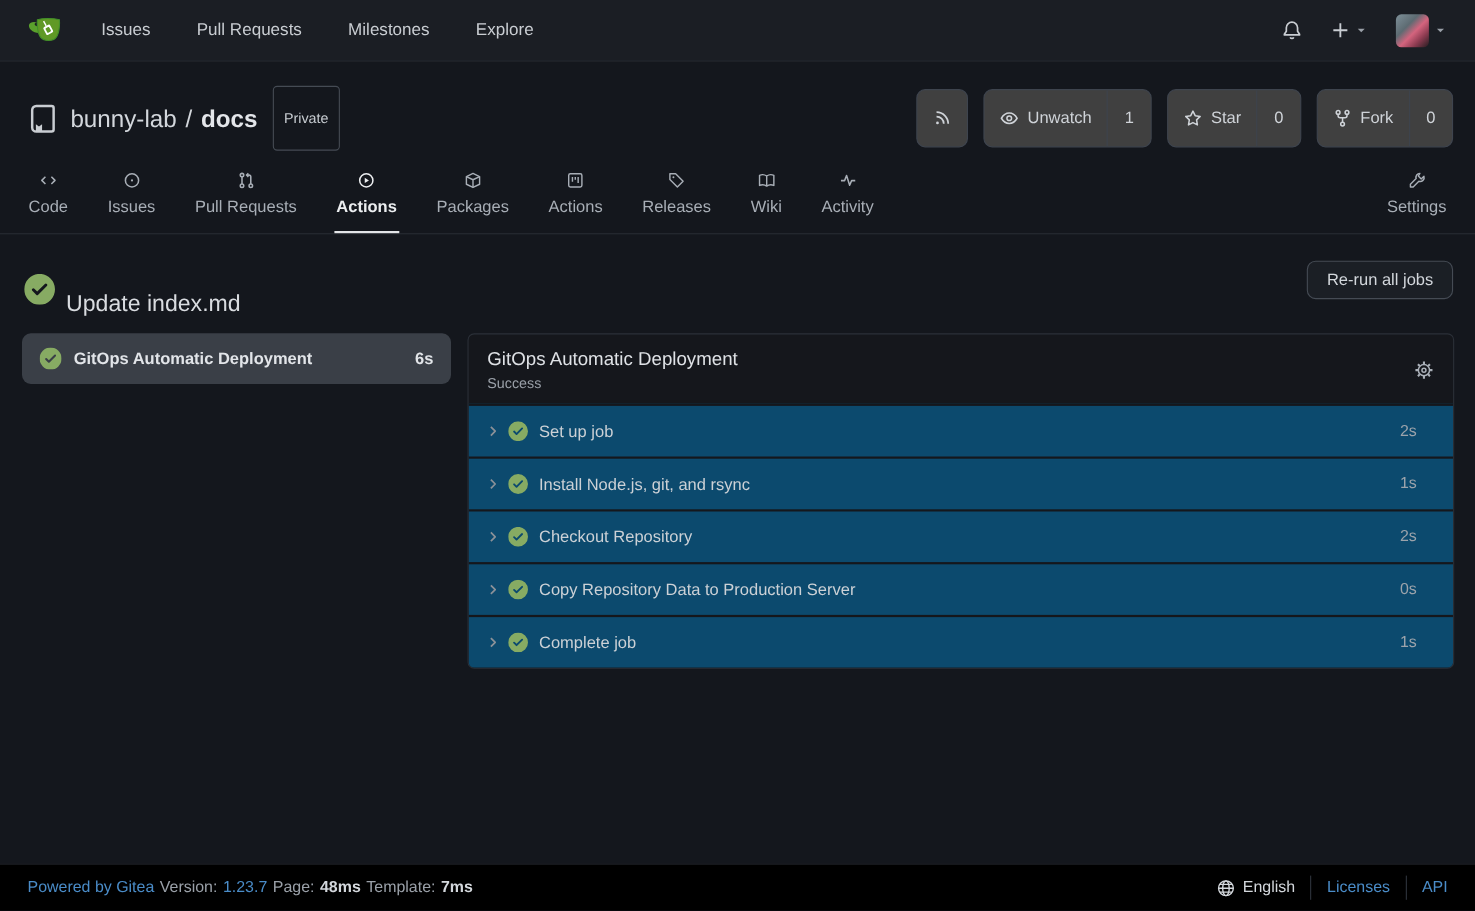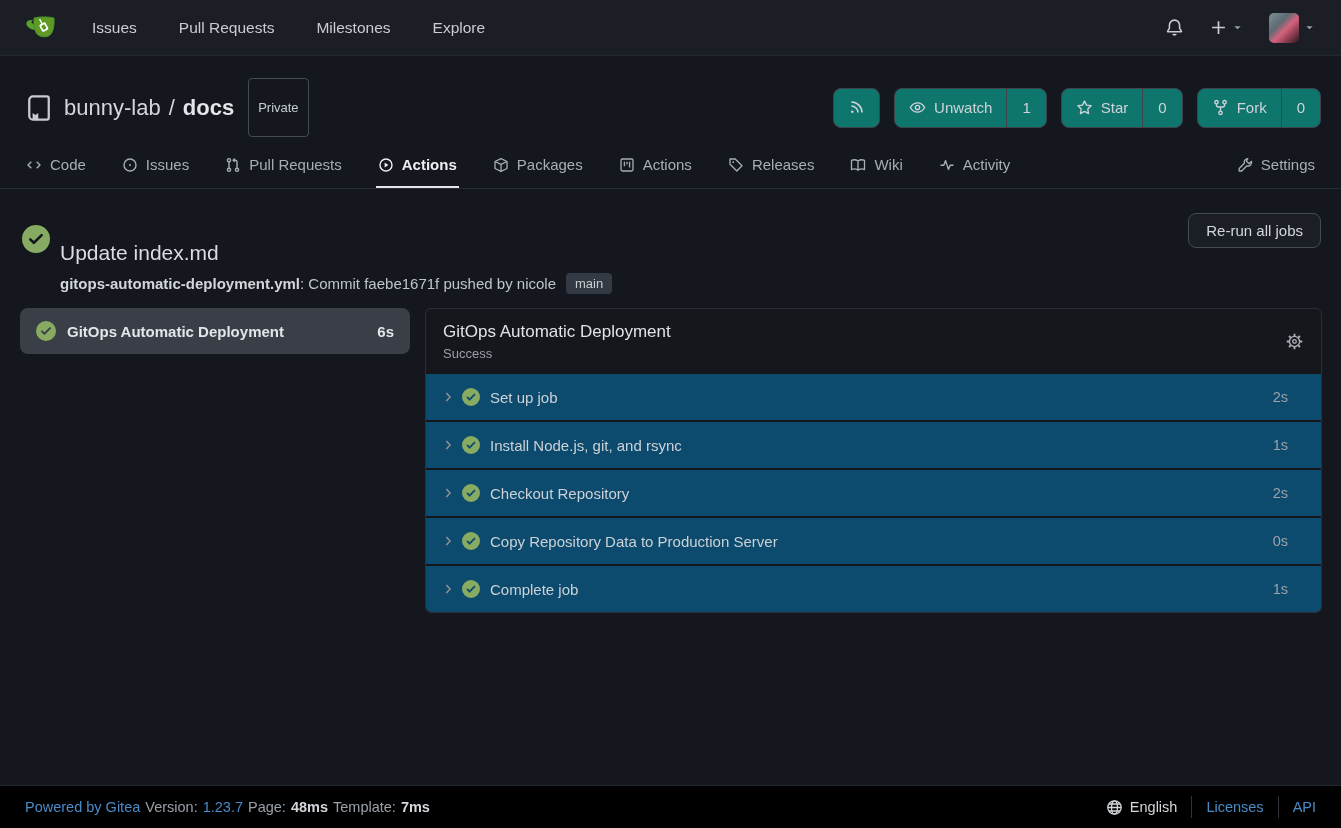--- a/index.html
+++ b/index.html
@@ -49,23 +49,23 @@
     color: #c7ccd1;
     border: 1px solid #454b54;
     border-radius: 4px;
     padding: 21px 9px;
   }
   .repo-actions { margin-left: auto; display: flex; align-items: stretch; gap: 14px; }
   .btn-group {
     display: flex; align-items: stretch;
     border: 1px solid #3e444e;
     border-radius: 8px;
-    background: #0f766e;
+    background: #404040;
     overflow: hidden;
-    height: 40px;
+    height: 53px;
   }
   .btn-main {
     display: flex; align-items: center; gap: 8px;
     padding: 0 14px;
     color: #cfd3d8; font-size: 15px;
     cursor: pointer;
   }
   .btn-count {
     display: flex; align-items: center;
     padding: 0 15px;
@@ -82,20 +82,21 @@
     margin-top: 6px;
     border-bottom: 1px solid #282c34;
   }
   .tab {
     display: flex; align-items: center; gap: 8px;
     color: #a8aeb6; font-size: 15px;
     padding: 13px 2px;
     margin-right: 32px;
     border-bottom: 2px solid transparent;
     cursor: pointer;
+    flex-direction: column;
   }
   .tab.active { color: #eceef0; font-weight: 700; border-bottom-color: #e3e5e8; }
   .tab-settings { margin-left: auto; margin-right: 0; }
 
   
   .run-header { display: flex; align-items: flex-start; padding: 24px 20px 0 22px; }
   .run-head-left { display: flex; flex-direction: column; gap: 8px; }
   .run-title-row { display: flex; align-items: center; gap: 10px; }
   .run-title { font-size: 21px; color: #d9dce0; margin-top: 28px; }
   .run-sub-row { display: flex; align-items: center; margin-left: 38px; font-size: 15px; color: #c0c5cb; }
@@ -356,25 +357,20 @@
 </div>
 
 <div class="run-header">
   <div class="run-head-left">
     <div class="run-title-row">
       <svg class="check" viewBox="0 0 16 16" width="28" height="28" fill="#87ab63">
         <path fill-rule="evenodd" d="M8 16A8 8 0 1 1 8 0a8 8 0 0 1 0 16Zm3.78-9.72a.75.75 0 0 0-1.06-1.06L6.75 9.19 5.28 7.72a.75.75 0 0 0-1.06 1.06l2 2a.75.75 0 0 0 1.06 0l4.5-4.5Z"></path>
       </svg>
       <span class="run-title">Update index.md</span>
     </div>
-    <div class="run-sub-row">
-      <span class="run-workflow">gitops-automatic-deployment.yml</span>
-        <span>: Commit faebe1671f pushed by nicole</span>
-      <span class="branch-badge">main</span>
-    </div>
   </div>
   <button class="rerun-btn">Re-run all jobs</button>
 </div>
 
 <div class="run-body">
 
   <div class="job-list">
     <div class="job-item">
       <svg class="check" viewBox="0 0 16 16" width="20" height="20" fill="#87ab63">
         <path fill-rule="evenodd" d="M8 16A8 8 0 1 1 8 0a8 8 0 0 1 0 16Zm3.78-9.72a.75.75 0 0 0-1.06-1.06L6.75 9.19 5.28 7.72a.75.75 0 0 0-1.06 1.06l2 2a.75.75 0 0 0 1.06 0l4.5-4.5Z"></path>

